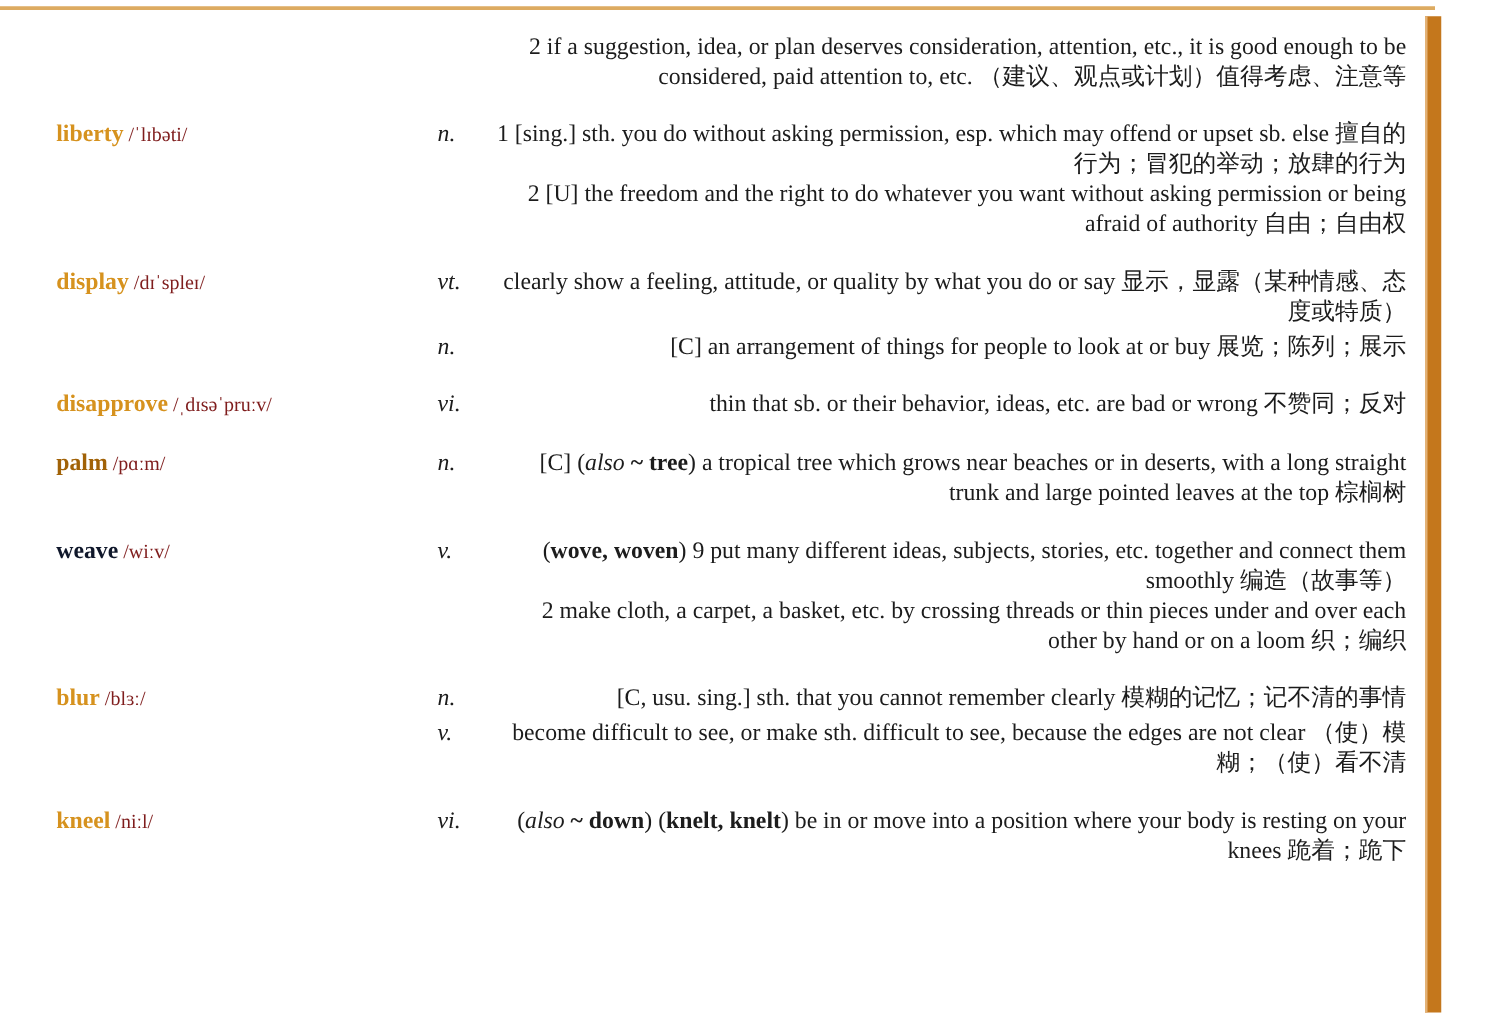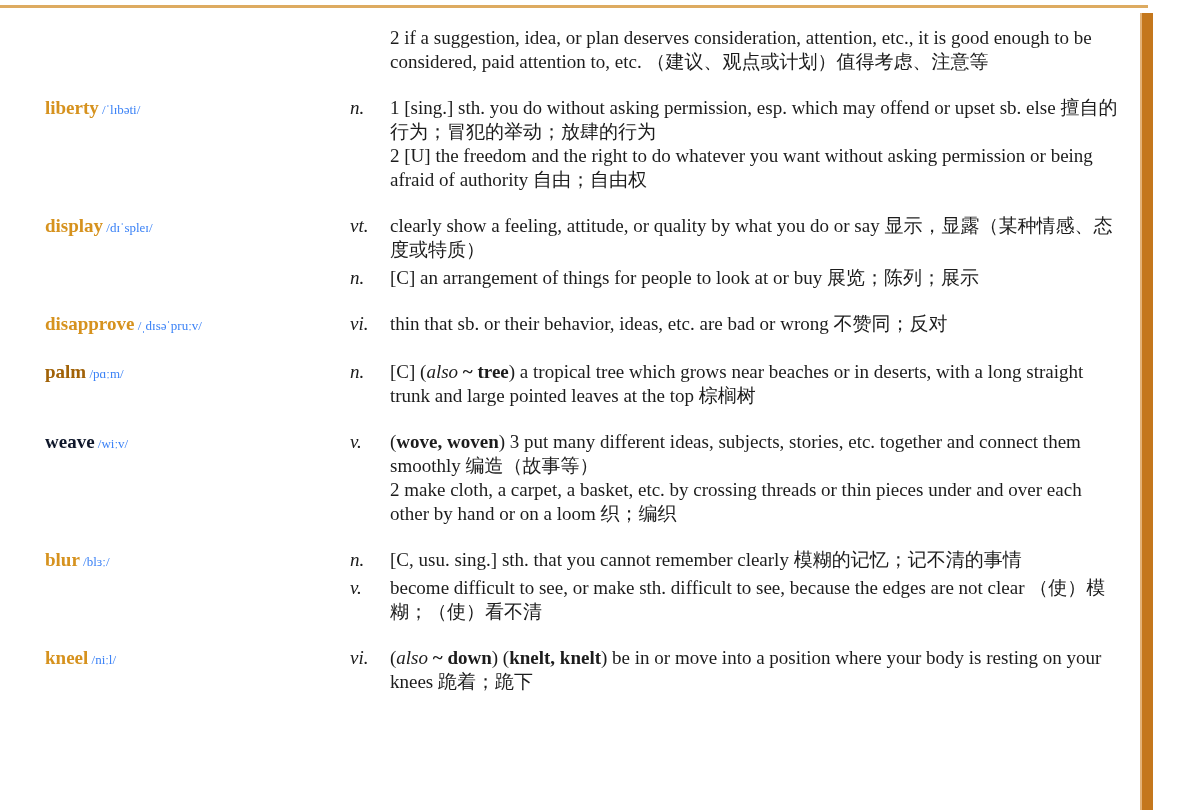--- a/index.html
+++ b/index.html
@@ -48,43 +48,43 @@
     align-items: flex-start;
   }
   .hw-col {
     width: 305px;
     flex: none;
   }
   .headword {
     font-weight: bold;
   }
   .phonetic {
-    font-size: 13px;
-    color: #3b82f6;
+    font-size: 16px;
+    color: #7f1d1d;
   }
   .body-col {
     flex: 1;
     display: flex;
     flex-direction: column;
     gap: 4px;
   }
   .sense {
     display: flex;
     align-items: flex-start;
   }
   .pos {
     width: 40px;
     flex: none;
     font-style: italic;
   }
   .defs {
     flex: 1;
   }
   .para {
-    text-align: left;
+    text-align: right;
   }
   .b { font-weight: bold; }
   .i { font-style: italic; }
 </style>
 </head>
 <body>
 
 <div>
   <div class="top-line"></div>
   <div class="right-bar"></div>
@@ -150,21 +150,21 @@
             </div>
           </div>
         </div>
       </div>
       <div class="entry">
         <div class="hw-col"><span class="headword" style="color: #0f172a;">weave</span><span class="phonetic"> /wiːv/</span></div>
         <div class="body-col">
           <div class="sense">
             <div class="pos">v.</div>
             <div class="defs">
-              <div class="para"><span>(</span><span class="b">wove, woven</span><span>) 3 put many different ideas, subjects, stories, etc. together and connect them smoothly 编造（故事等）</span></div>
+              <div class="para"><span>(</span><span class="b">wove, woven</span><span>) 9 put many different ideas, subjects, stories, etc. together and connect them smoothly 编造（故事等）</span></div>
               <div class="para"><span>2 make cloth, a carpet, a basket, etc. by crossing threads or thin pieces under and over each other by hand or on a loom 织；编织</span></div>
             </div>
           </div>
         </div>
       </div>
       <div class="entry">
         <div class="hw-col"><span class="headword" style="color: rgb(214, 146, 30); text-align: right;">blur</span><span class="phonetic"> /blɜː/</span></div>
         <div class="body-col">
           <div class="sense">
             <div class="pos">n.</div>

